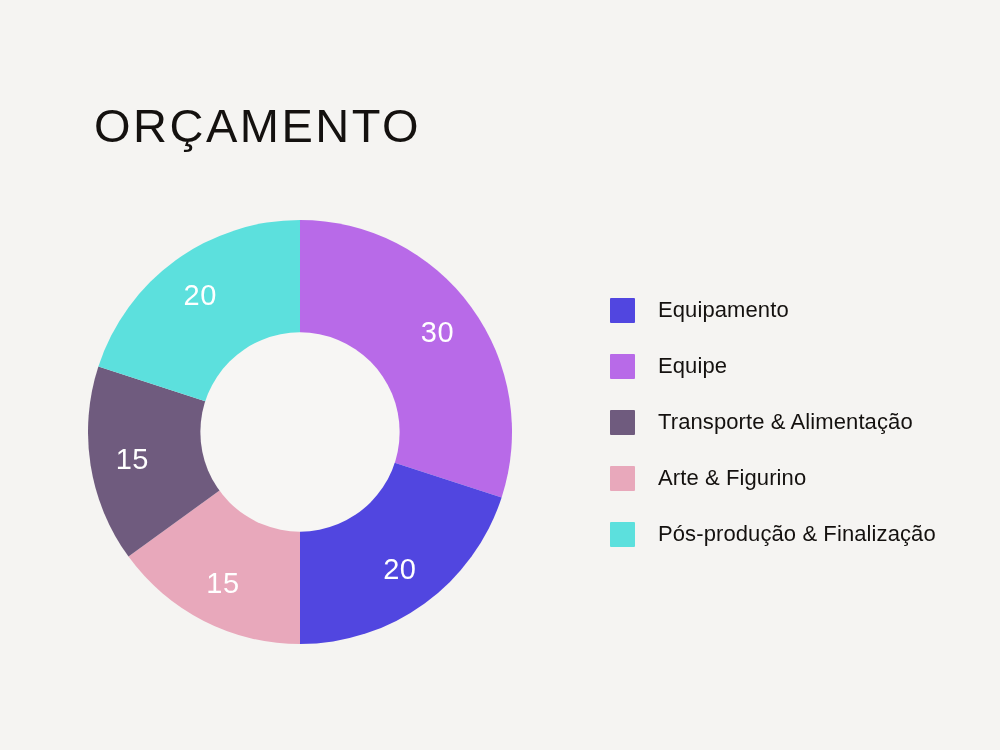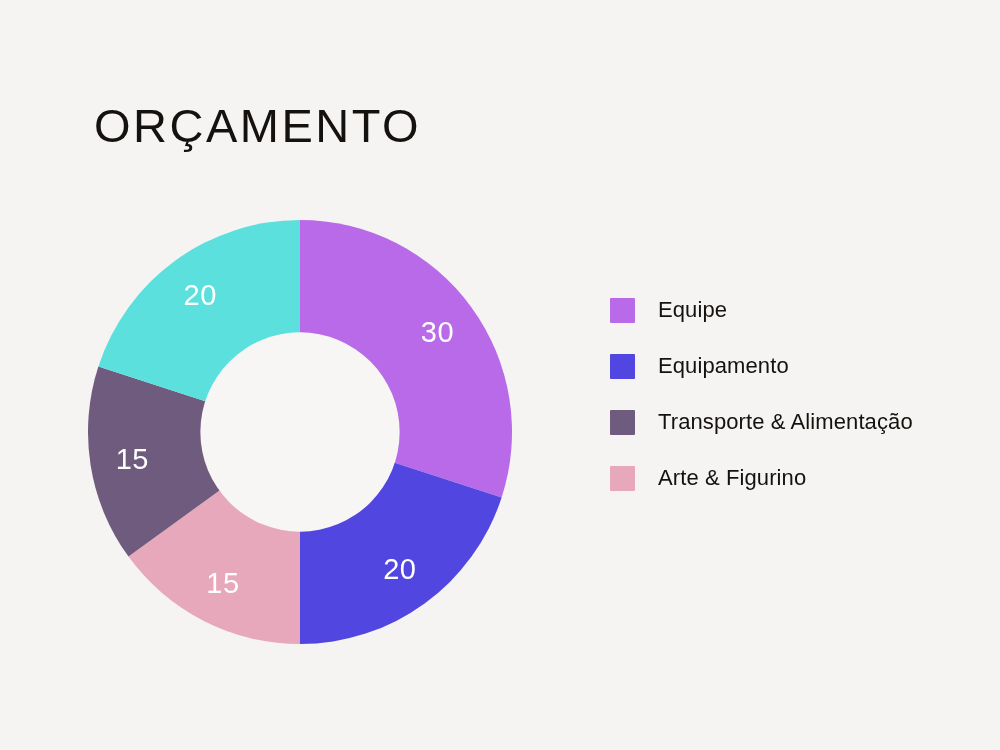--- a/index.html
+++ b/index.html
@@ -101,30 +101,34 @@
           <text x="311.81769154430776" y="349.3872659847536" class="slice-value" fill="#ffffff">20</text>
           <text x="134.90333333423018" y="363.3107279376686" class="slice-value" fill="#ffffff">15</text>
           <text x="44.27076600013373" y="238.56570085313203" class="slice-value" fill="#ffffff">15</text>
           <text x="112.1823084556922" y="74.61273401524645" class="slice-value" fill="#ffffff">20</text>
         </g>
     </svg>
   </div>
 
   <div id="legend">
       <div class="legend-row">
+        <span class="legend-swatch" style="background: rgb(81, 70, 224);"></span>
+        <span class="legend-label">Equipamento</span>
+      </div>
+      <div class="legend-row">
         <span class="legend-swatch" style="background: rgb(184, 106, 232);"></span>
         <span class="legend-label">Equipe</span>
-      </div>
-      <div class="legend-row">
-        <span class="legend-swatch" style="background: rgb(81, 70, 224);"></span>
-        <span class="legend-label">Equipamento</span>
       </div>
       <div class="legend-row">
         <span class="legend-swatch" style="background: rgb(111, 91, 126);"></span>
         <span class="legend-label">Transporte &amp; Alimentação</span>
       </div>
       <div class="legend-row">
         <span class="legend-swatch" style="background: rgb(232, 168, 187);"></span>
         <span class="legend-label">Arte &amp; Figurino</span>
       </div>
+      <div class="legend-row">
+        <span class="legend-swatch" style="background: rgb(92, 224, 221);"></span>
+        <span class="legend-label">Pós-produção &amp; Finalização</span>
+      </div>
     </div>
 
 </div>
 
 </body></html>

